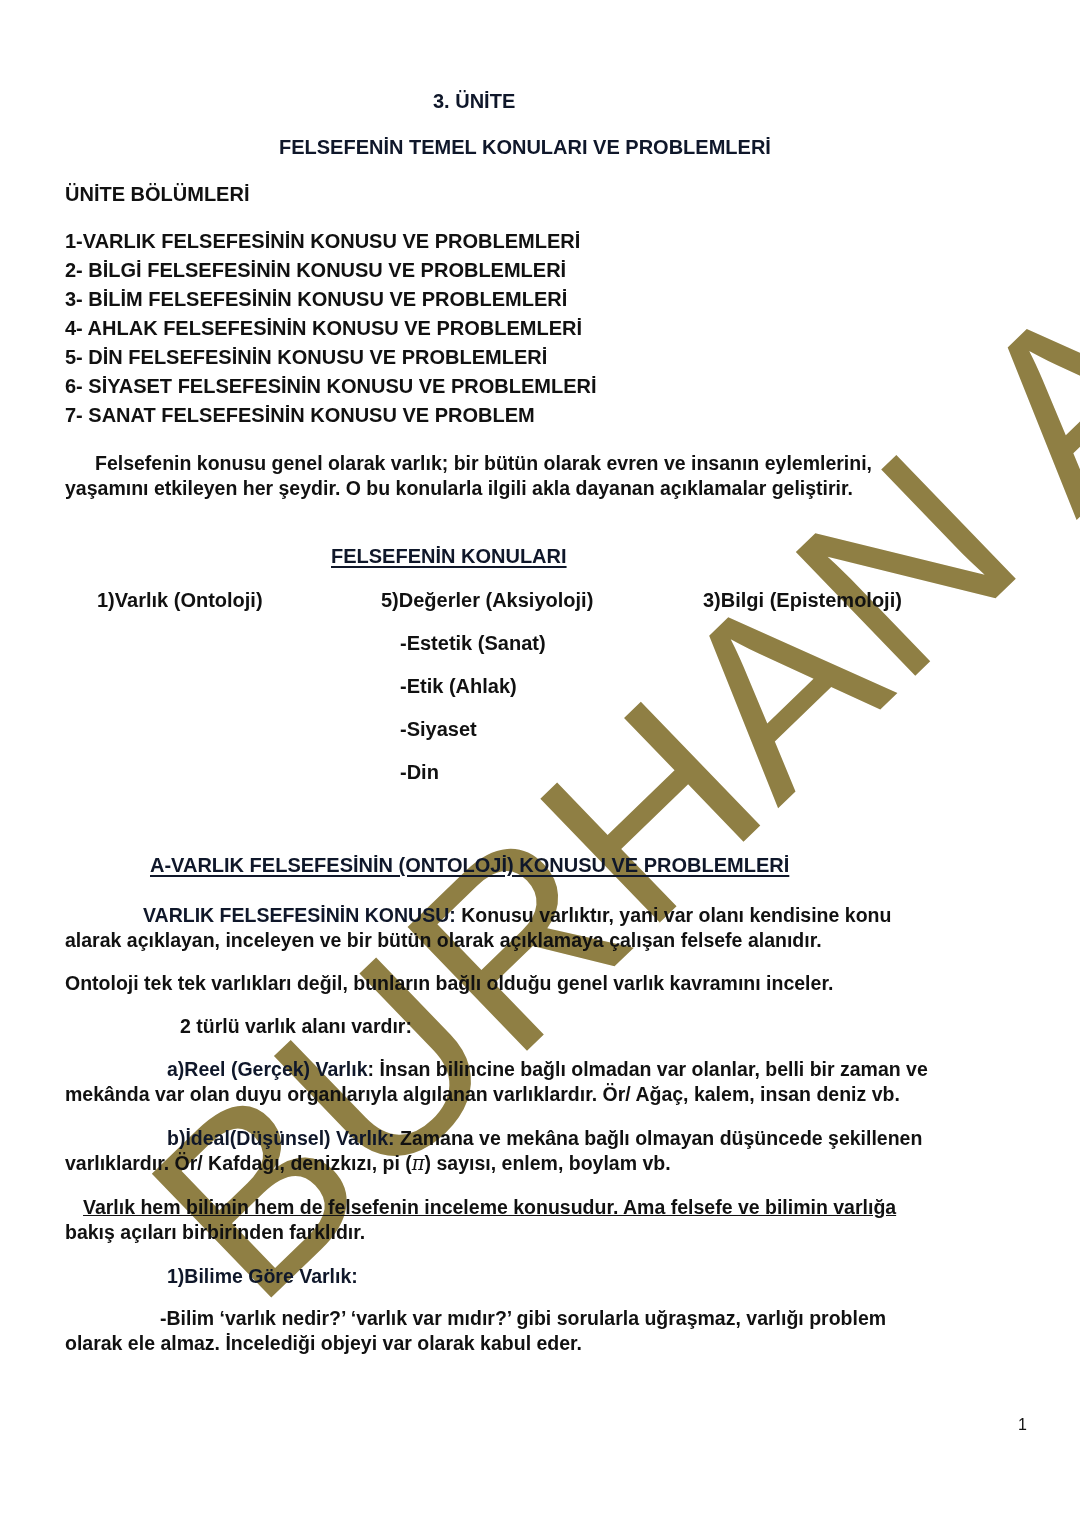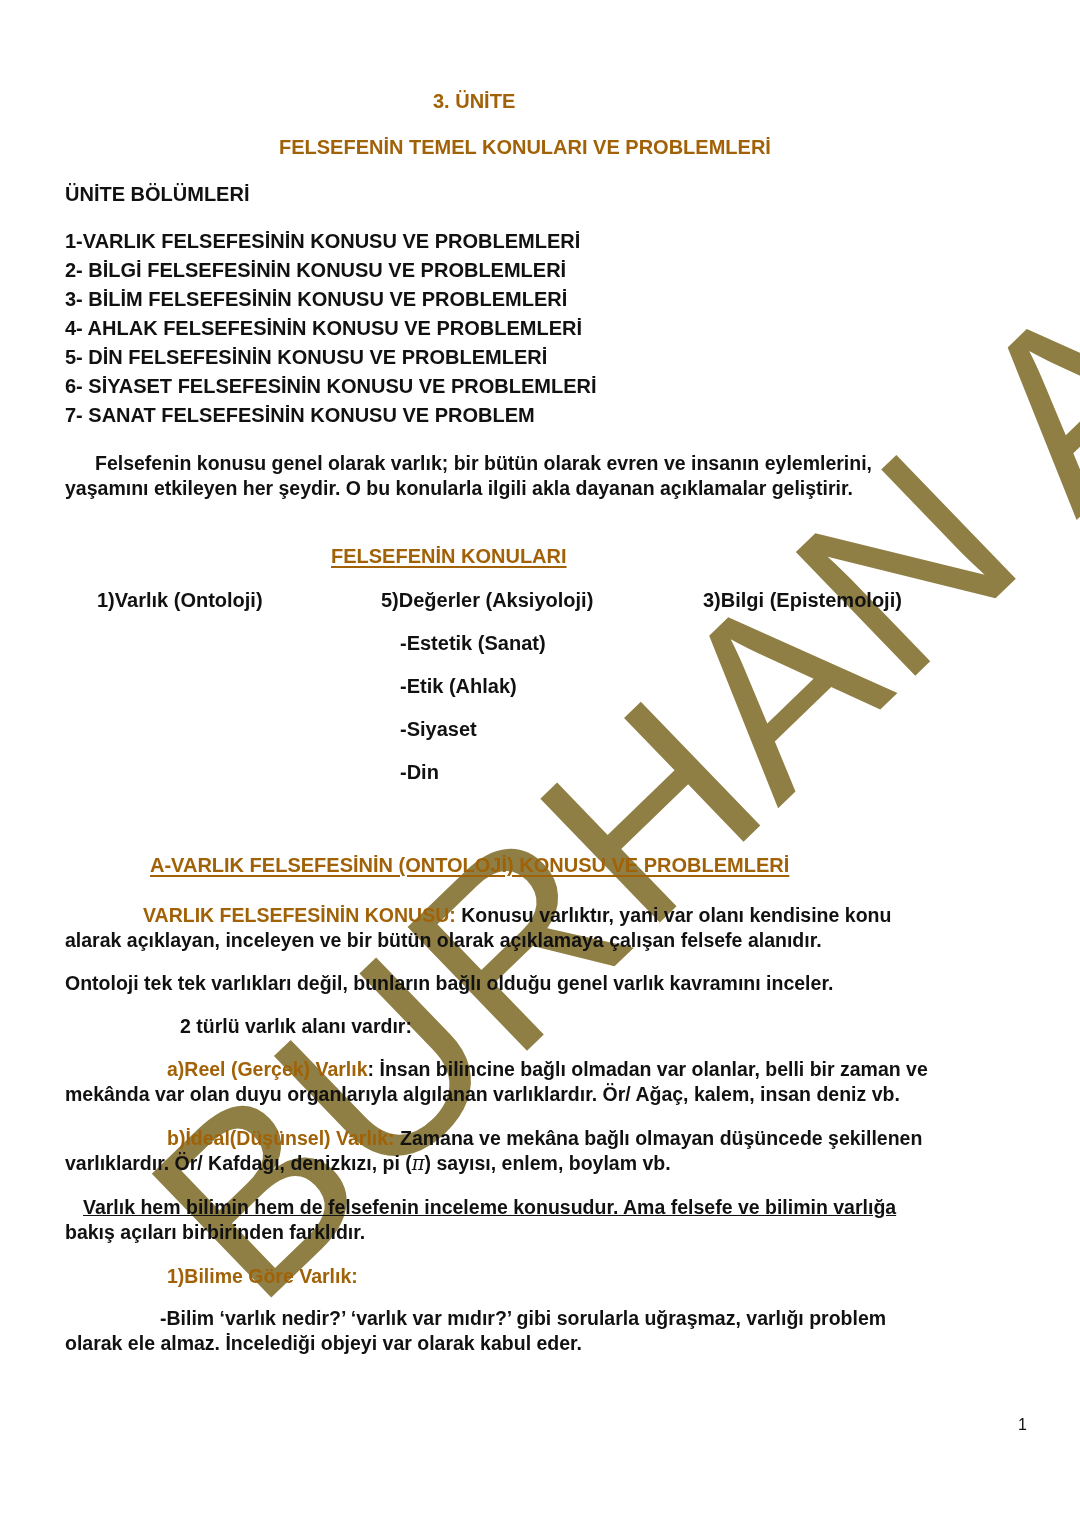--- a/index.html
+++ b/index.html
@@ -2,21 +2,21 @@
 <html><head>
 <meta charset="utf-8">
 <style>
   html, body { margin: 0; padding: 0; }
   body {
     width: 1080px; height: 1527px; background: #ffffff; position: relative; overflow: hidden;
     font-family: "Liberation Sans", sans-serif; color: #111;
   }
   .page { position: absolute; left: 0; top: 0; width: 1080px; height: 1527px; }
   .abs { position: absolute; white-space: nowrap; font-weight: bold; }
-  .red { color: #a16207; }
+  .red { color: #0f172a; }
   .ul { text-decoration: underline; text-decoration-thickness: 2px; text-underline-offset: 3px; }
   .t20 { font-size: 20px; }
   .t19 { font-size: 19.5px; }
   .watermark {
     position: absolute; left: 110px; top: 1160px;
     transform-origin: 0 0; transform: rotate(-44deg);
     font-family: "Liberation Sans", sans-serif; font-weight: normal;
     font-size: 250px; letter-spacing: 4px; line-height: 1;
     color: transparent; -webkit-text-stroke: 0;
     white-space: nowrap; z-index: 1; opacity: 1;

